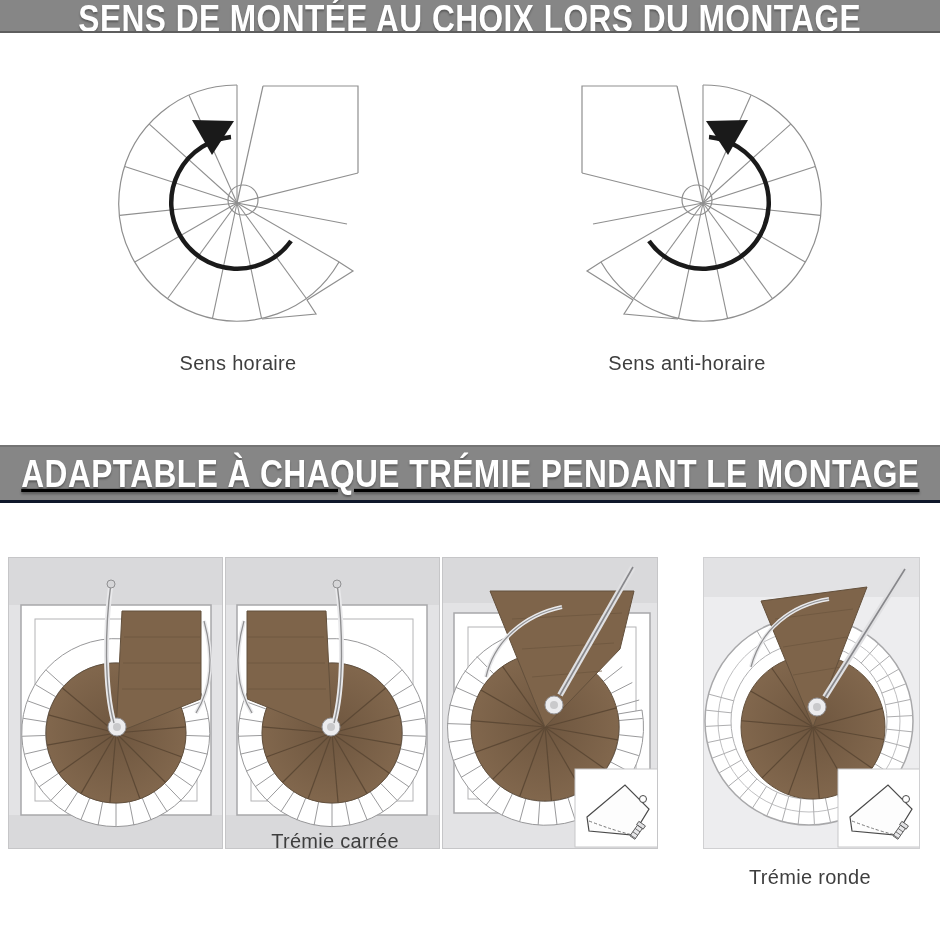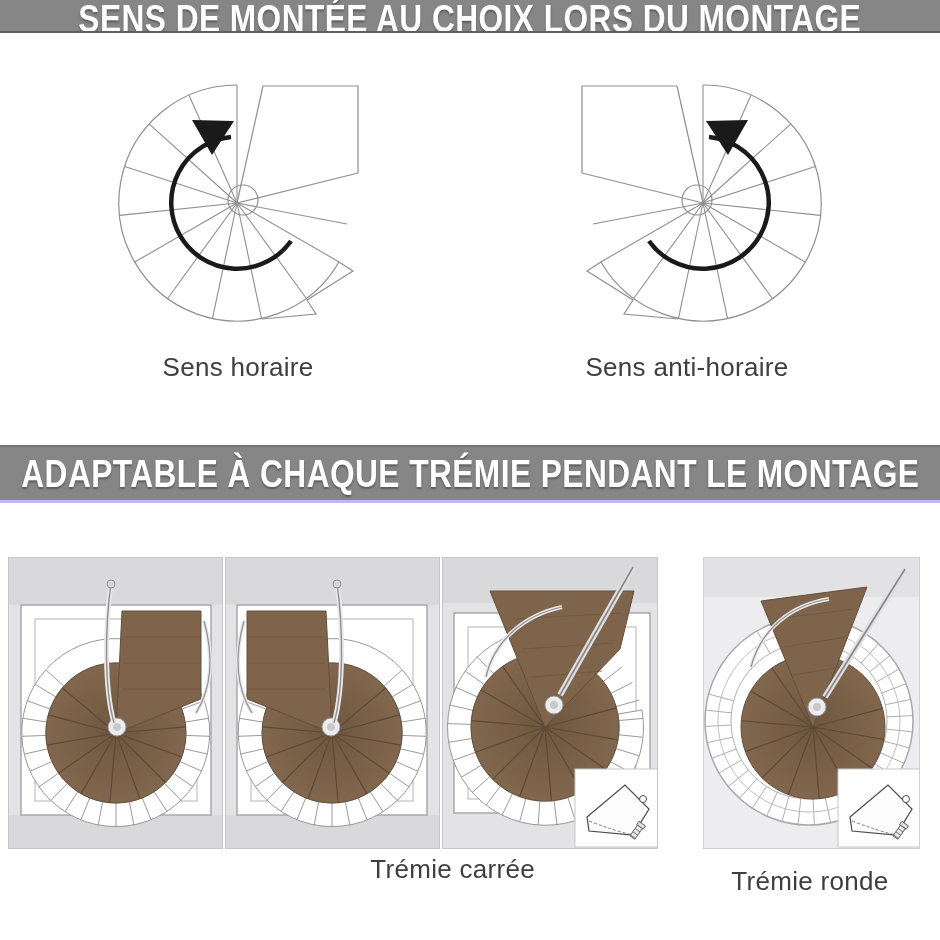--- a/index.html
+++ b/index.html
@@ -6,24 +6,24 @@
   #stage{position:relative;width:940px;height:940px;margin:0 auto;background:#ffffff;overflow:hidden;
          font-family:"Liberation Sans", sans-serif;}
 
   
   .banner{position:absolute;left:0;width:940px;background:#868686;overflow:hidden;
           display:flex;align-items:center;justify-content:center;}
   .banner .btxt{color:#fff;font-weight:700;font-size:36px;letter-spacing:0.5px;white-space:nowrap;
                 transform:scale(0.88,1.06);text-shadow:0 2px 2px rgba(40,40,40,.45);}
   #banner-top{top:0;height:31px;border-bottom:2px solid #5e5e5e;}
   #banner-top .btxt{position:relative;top:3px;}
-  #banner-mid{top:445px;height:53px;border-top:2px solid #747474;border-bottom:3px solid #c4b5fd;}
+  #banner-mid{top:445px;height:53px;border-top:2px solid #747474;border-bottom:3px solid #0f172a;text-decoration:underline;}
 
   
-  .cap{position:absolute;font-size:26px;color:#3e3e3e;text-align:center;letter-spacing:0.3px;}
+  .cap{position:absolute;font-size:20px;color:#3e3e3e;text-align:center;letter-spacing:0.3px;}
 
   
   svg{display:block;}
   .fan-gray line{stroke:#8f8f8f;stroke-width:1.1;}
   .ticks line{stroke:#9a9a9c;stroke-width:1;}
   .lattice line{stroke:#aeaeb0;stroke-width:1;}
   .fan-wood line{stroke:#5d4935;stroke-width:1.2;}
   .thinline{stroke:#8f8f8f;stroke-width:1.2;fill:none;}
   .boldarc{stroke:#1a1a1a;stroke-width:4.5;fill:none;}
   .photo{position:absolute;top:557px;}
@@ -314,16 +314,16 @@
       <circle cx="68" cy="30" r="3.5" fill="#ffffff" stroke="#4a4a4a"></circle>
       <g transform="translate(62,62) rotate(35)">
         <rect x="-4" y="-9" width="8" height="4" fill="#e0e0e2" stroke="#4a4a4a" stroke-width="0.8"></rect>
         <rect x="-3" y="-5" width="6" height="13" fill="#e8e8ea" stroke="#4a4a4a" stroke-width="0.8"></rect>
         <path d="M-3,-1 L3,-1 M-3,3 L3,3 M-3,7 L3,7" stroke="#4a4a4a" stroke-width="0.7"></path>
       </g>
     </g>
     <rect x="0.5" y="0.5" width="216" height="291" fill="none" stroke="#d0d0d2"></rect>
   </svg>
 
-  <div class="cap" style="left:135px;top:854px;width:400px;text-align:right;">Trémie carrée</div>
+  <div class="cap" style="left:135px;top:830px;width:400px;">Trémie carrée</div>
   <div class="cap" style="left:660px;top:866px;width:300px;">Trémie ronde</div>
 
 </div>
 
 </body></html>

